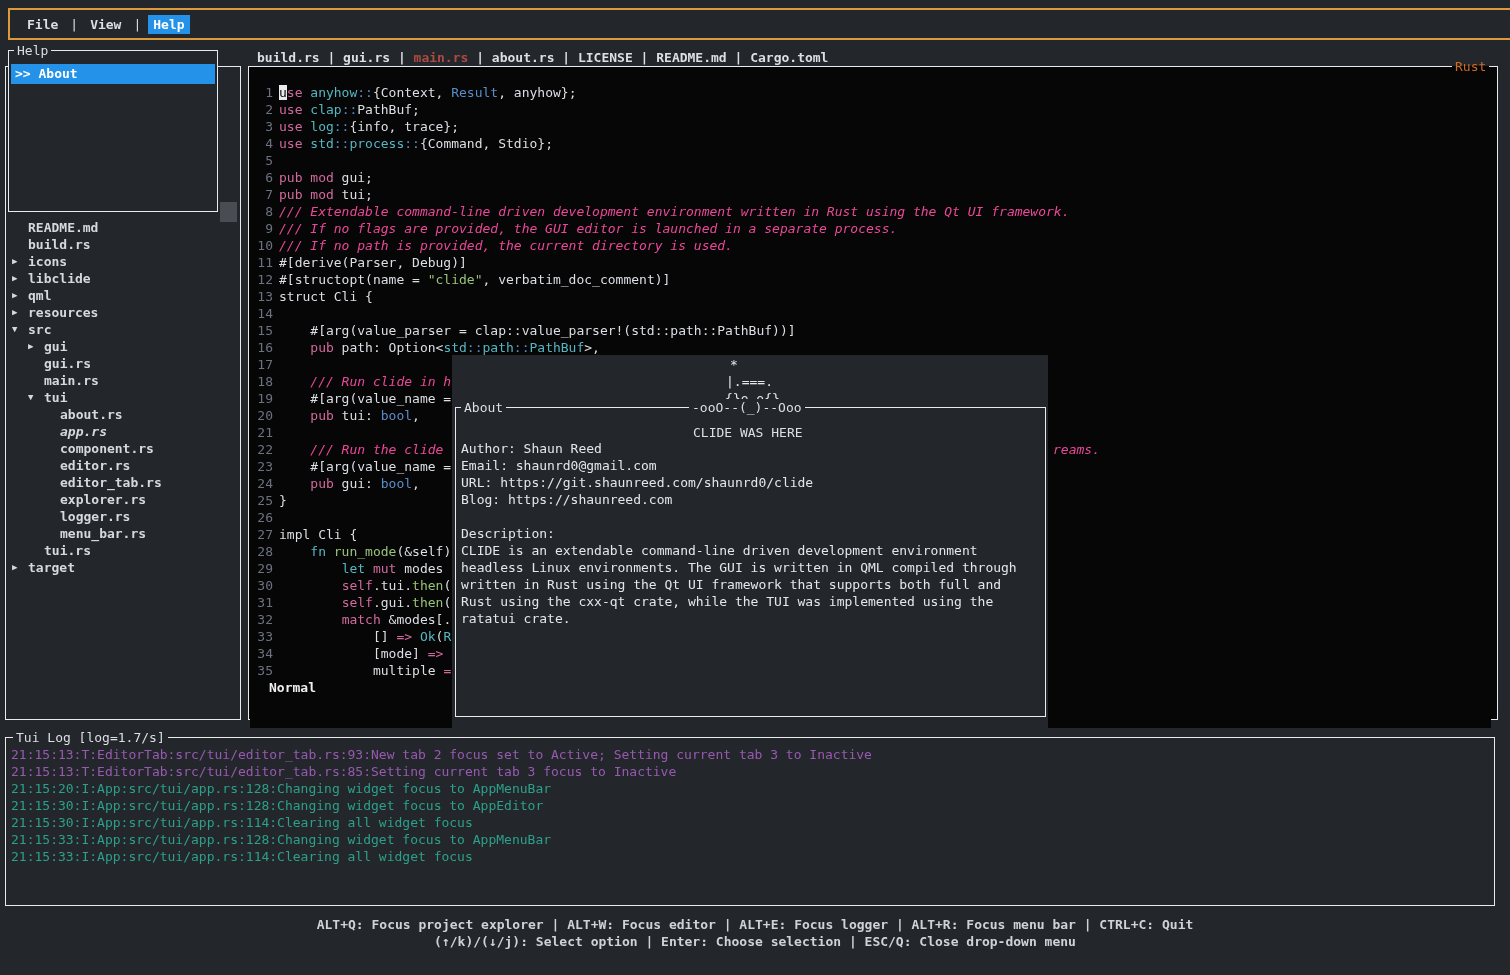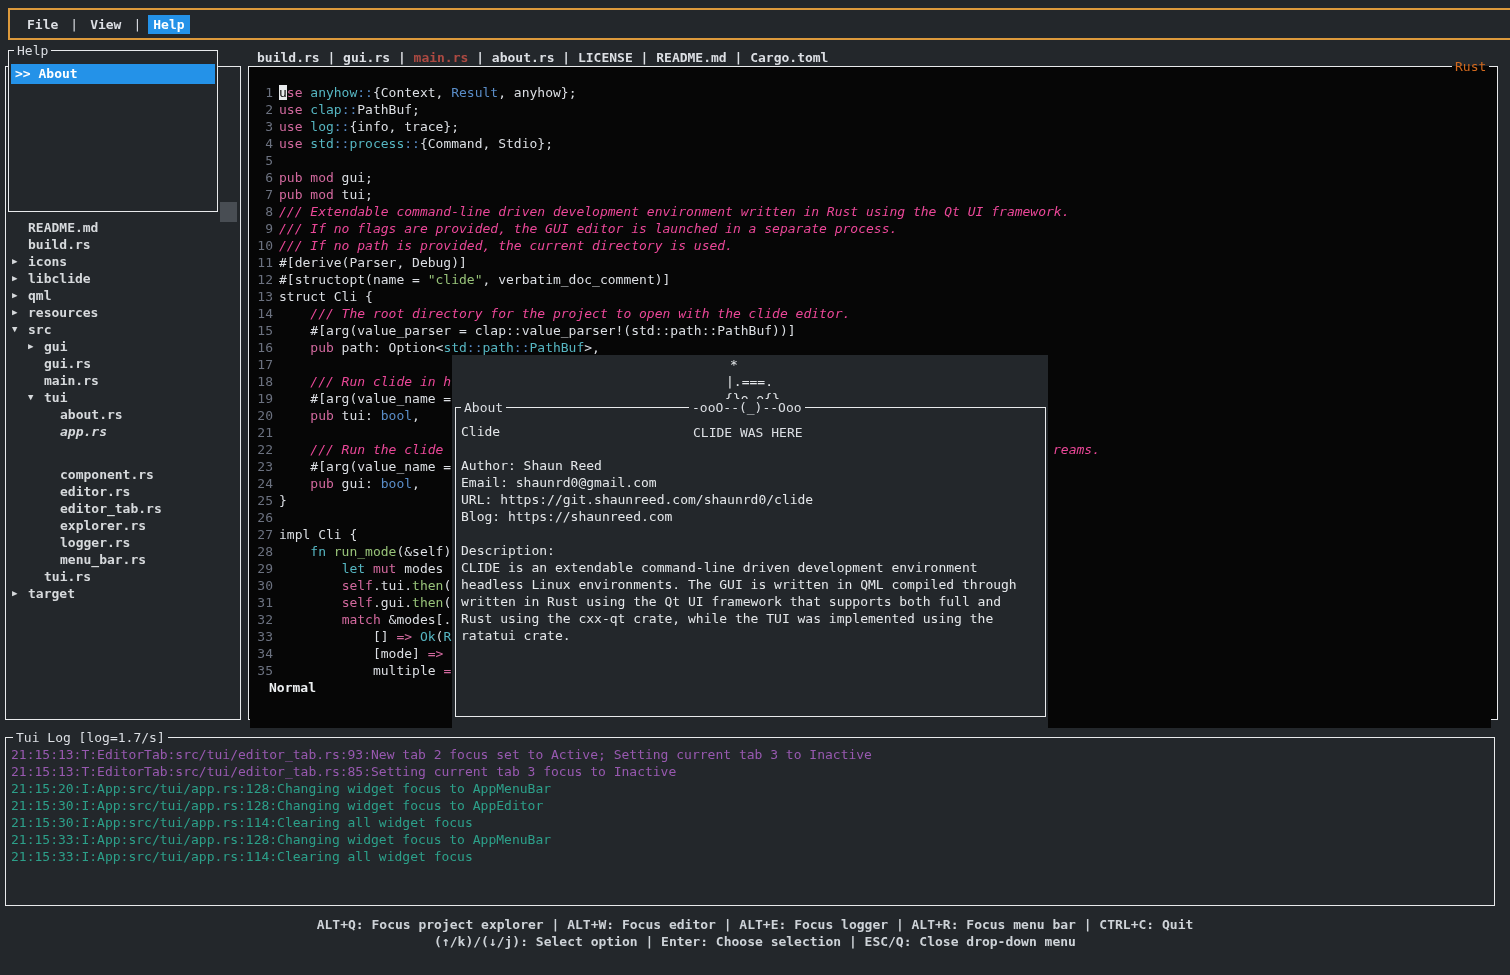--- a/index.html
+++ b/index.html
@@ -106,21 +106,21 @@
         <div class="ti" style="padding-left: 6px;"><span class="ar">▶</span><span>libclide</span></div>
         <div class="ti" style="padding-left: 6px;"><span class="ar">▶</span><span>qml</span></div>
         <div class="ti" style="padding-left: 6px;"><span class="ar">▶</span><span>resources</span></div>
         <div class="ti" style="padding-left: 6px;"><span class="ar">▼</span><span>src</span></div>
         <div class="ti" style="padding-left: 22px;"><span class="ar">▶</span><span>gui</span></div>
         <div class="ti" style="padding-left: 22px;"><span class="ar"></span><span>gui.rs</span></div>
         <div class="ti" style="padding-left: 22px;"><span class="ar"></span><span>main.rs</span></div>
         <div class="ti" style="padding-left: 22px;"><span class="ar">▼</span><span>tui</span></div>
         <div class="ti" style="padding-left: 38px;"><span class="ar"></span><span>about.rs</span></div>
         <div class="ti" style="padding-left: 38px; font-style: italic;"><span class="ar"></span><span>app.rs</span></div>
-        <div class="ti" style="padding-left: 38px; margin-top: 26px;"><span class="ar"></span><span>component.rs</span></div>
+        <div class="ti" style="padding-left: 38px;"><span class="ar"></span><span>component.rs</span></div>
         <div class="ti" style="padding-left: 38px;"><span class="ar"></span><span>editor.rs</span></div>
         <div class="ti" style="padding-left: 38px;"><span class="ar"></span><span>editor_tab.rs</span></div>
         <div class="ti" style="padding-left: 38px;"><span class="ar"></span><span>explorer.rs</span></div>
         <div class="ti" style="padding-left: 38px;"><span class="ar"></span><span>logger.rs</span></div>
         <div class="ti" style="padding-left: 38px;"><span class="ar"></span><span>menu_bar.rs</span></div>
         <div class="ti" style="padding-left: 22px;"><span class="ar"></span><span>tui.rs</span></div>
         <div class="ti" style="padding-left: 6px;"><span class="ar">▶</span><span>target</span></div>
       </div>
   </div>
   <div class="scroll-thumb"></div>
@@ -183,21 +183,20 @@
         <div class="cl">
           <span class="num">12</span>
           <span class="src"><span class="t-tx">#[structopt(name = </span><span class="t-gr">"clide"</span><span class="t-tx">, verbatim_doc_comment)]</span></span>
         </div>
         <div class="cl">
           <span class="num">13</span>
           <span class="src"><span class="t-tx">struct Cli {</span></span>
         </div>
         <div class="cl">
           <span class="num">14</span>
-          <span class="src"><span class="t-tx">    </span><span class="t-cm">/// The root directory for the project to open with the clide editor.</span></span>
         </div>
         <div class="cl">
           <span class="num">15</span>
           <span class="src"><span class="t-tx">    #[arg(value_parser = clap::value_parser!(std::path::PathBuf))]</span></span>
         </div>
         <div class="cl">
           <span class="num">16</span>
           <span class="src"><span class="t-tx">    </span><span class="t-kw">pub</span><span class="t-tx"> path: Option&lt;</span><span class="t-ty">std</span><span class="t-bl">::</span><span class="t-ty">path</span><span class="t-bl">::</span><span class="t-ty">PathBuf</span><span class="t-tx">&gt;,</span></span>
         </div>
         <div class="cl">
@@ -286,21 +285,20 @@
 
   <div class="popup">
     <div class="art" id="art">
         <span class="art0">*</span>
         <span class="art1">|.===.</span>
         <span class="art2">{}o o{}</span>
       </div>
     <div class="about-box">
       <span class="legend lg-title">About</span>
       <span class="legend lg-art">-ooO--(_)--Ooo</span>
-      <div class="row" style="position:static;"><span>Clide</span></div>
       <span class="tagline">CLIDE WAS HERE</span>
       <div id="about-fields">
           <div class="row"></div>
           <div class="row">Author: Shaun Reed</div>
           <div class="row">Email: shaunrd0@gmail.com</div>
           <div class="row">URL: https://git.shaunreed.com/shaunrd0/clide</div>
           <div class="row">Blog: https://shaunreed.com</div>
           <div class="row"></div>
         </div>
       <div class="row">Description:</div>

